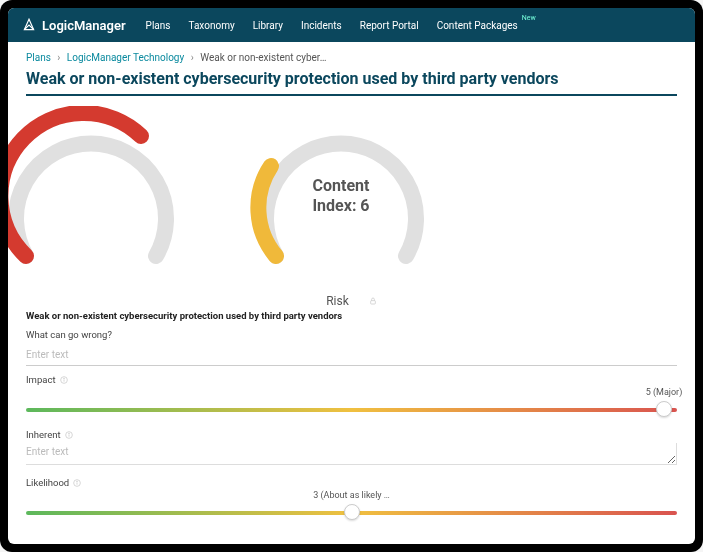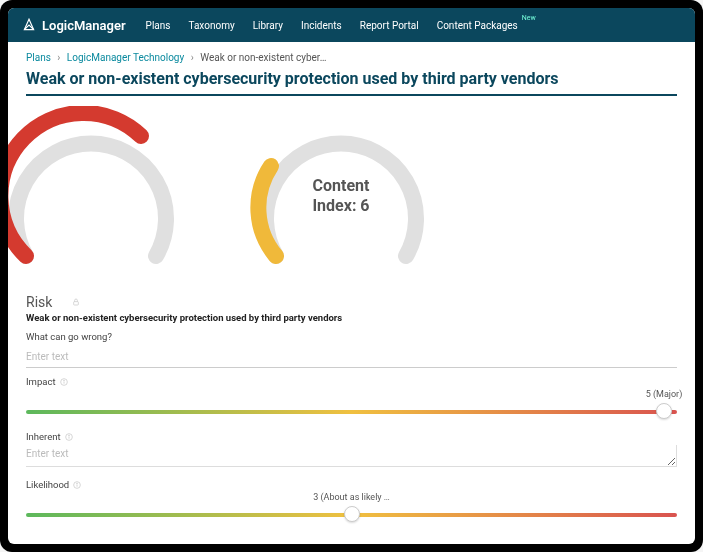--- a/index.html
+++ b/index.html
@@ -14,21 +14,21 @@
   .nav-badge { position: absolute; top: -6px; right: -18px; font-size: 7px; color: #7fd; }
   .content { padding: 10px 18px 18px 18px; overflow-y: auto; flex: 1; }
   .breadcrumb { font-size: 10px; color: #555; margin-bottom: 6px; }
   .breadcrumb a { color: #0b8a9f; text-decoration: none; }
   .crumb-sep { margin: 0 4px; color: #888; }
   .page-title { font-size: 16px; font-weight: 700; color: #0b475d; padding-bottom: 6px; border-bottom: 2px solid #0b475d; margin-bottom: 10px; }
   .gauges { display: flex; gap: 40px; margin-bottom: 8px; margin-left: -40px; }
   .gauge { position: relative; width: 210px; height: 180px; display: flex; align-items: center; justify-content: center; }
   .gauge svg { position: absolute; top: 0; left: 0; }
   .gauge-label { text-align: center; color: #555; font-weight: 700; font-size: 16px; line-height: 1.25; z-index: 2; }
-  .section-label { font-size: 14px; color: #555; margin-top: 6px; display: flex; align-items: center; gap: 20px; }
+  .section-label { font-size: 12px; color: #555; margin-top: 6px; display: flex; align-items: center; gap: 20px; justify-content: center; }
   .lock-icon, .info-icon { width: 8px; height: 8px; opacity: .5; }
   .risk-value { font-size: 9.5px; font-weight: 700; color: #222; margin-top: 2px; margin-bottom: 8px; }
   .field-label { font-size: 9.5px; color: #444; margin-top: 8px; margin-bottom: 3px; display: flex; align-items: center; gap: 4px; }
   .text-input { width: 100%; border: none; border-bottom: 1px solid #ccc; font-size: 10px; padding: 3px 0 5px 0; color: #333; outline: none; background: transparent; resize: none; font-family: inherit; }
   .text-input::placeholder { color: #bbb; }
   .slider-wrap { position: relative; margin-top: 14px; height: 22px; }
   .slider-track { height: 4px; border-radius: 2px; background: linear-gradient(90deg, #5cb85c 0%, #f0c040 50%, #d9534f 100%); position: relative; top: 9px; }
   .slider-thumb { position: absolute; top: 2px; width: 16px; height: 16px; background: #fff; border: 1px solid #ccc; border-radius: 50%; box-shadow: 0 1px 2px rgba(0,0,0,.15); transform: translateX(-50%); }
   .slider-value { position: absolute; top: -12px; font-size: 9px; color: #555; transform: translateX(-50%); white-space: nowrap; }
   .reasoning-ta { width: 100%; border: 1px solid #ddd; border-top: none; border-left: none; border-right: 1px solid #ddd; border-bottom: 1px solid #ddd; font-size: 10px; padding: 3px 0; color: #333; outline: none; resize: vertical; height: 22px; font-family: inherit; background: transparent; }

